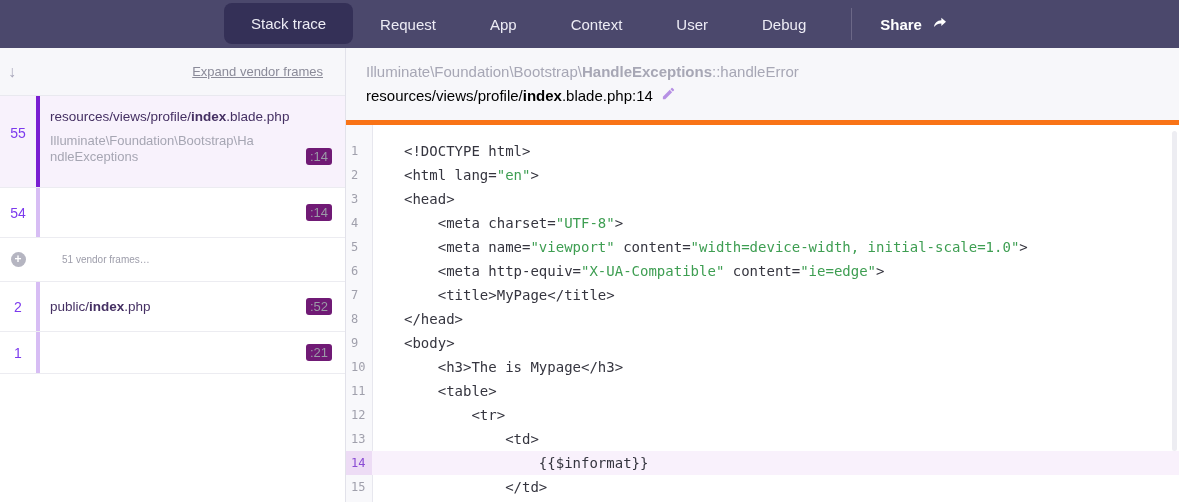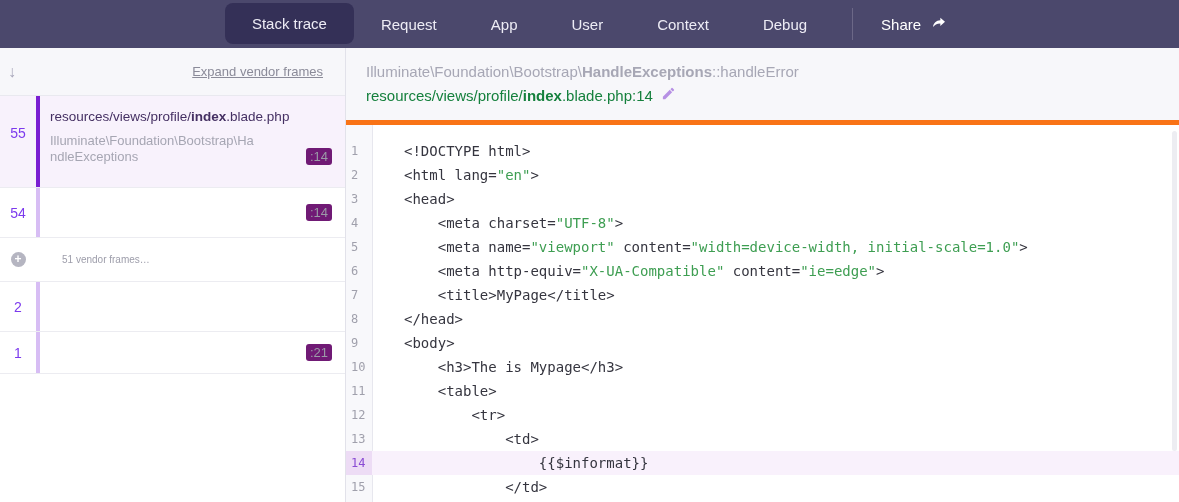--- a/index.html
+++ b/index.html
@@ -8,21 +8,21 @@
 
   
   .topnav { height:48px; background:var(--nav-bg); display:flex;
     justify-content:center; align-items:stretch; color:#edecf5; }
   .nav-center { display:flex; align-items:stretch; }
   .tab { display:flex; align-items:center; padding:0 27px; font-size:15px;
     color:#edecf5; cursor:pointer; }
   .tab.active { background:var(--nav-active); border-radius:8px; margin:3px 0 4px; }
   .nav-divider { width:1px; background:#6c6887; margin:8px 0 8px 18px; }
   .share-btn { display:flex; align-items:center; gap:9px; margin-left:22px;
-    padding:0 6px; font-size:15px; color:#fff; cursor:pointer; }
+    padding:0 6px; font-size:15px; color:#fff; cursor:pointer;font-weight:bold; }
 
   .main { display:flex; height:454px; }
 
   
   .sidebar { width:346px; flex:0 0 346px; background:#fff;
     border-right:1px solid #e2e2ea; }
   .s-header { height:48px; background:#f7f7fa; border-bottom:1px solid #e9e9ef;
     display:flex; align-items:center; overflow:hidden; }
   .arrow { font-size:16px; color:#a8a6ba; font-weight:bold; cursor:pointer; }
   .arrow.up { margin-left:-7px; }
@@ -53,21 +53,21 @@
     color:#fff; font-size:12px; font-weight:bold; display:flex;
     align-items:center; justify-content:center; line-height:15px; }
   .vendor-label { font-size:10px; color:#9d9daa; padding-left:12px; }
 
   
   .right { flex:1; display:flex; flex-direction:column; min-width:0; }
   .r-header { height:77px; background:#f7f7fa; border-bottom:5px solid #f97316;
     padding:13px 0 0 20px; }
   .r-class { font-size:15px; color:#a7a7b5; line-height:22px; }
   .r-class b { font-weight:bold; }
-  .r-file { font-size:15px; color:#15803d; line-height:26px; display:flex;
+  .r-file { font-size:15px; color:#000000; line-height:26px; display:flex;
     align-items:flex-end; gap:8px; }
   .r-file b { font-weight:bold; }
 
   .code-area { flex:1; background:#fff; position:relative; padding-top:14px;
     font-family:"DejaVu Sans Mono", monospace; overflow:hidden; }
   .code-area::before { content:""; position:absolute; left:0; top:0; bottom:0;
     width:26px; background:#f8f8fb; border-right:1px solid #e7e7ee; }
   .code-row { display:flex; height:24px; line-height:24px; position:relative; }
   .ln { width:26px; flex:0 0 26px; padding-left:5px; font-size:12px;
     color:#a0a0ac; position:relative; z-index:1; }
@@ -81,22 +81,22 @@
 </style>
 </head>
 <body>
 
 <div class="topnav">
   <div class="nav-center">
     <div id="tabs-container" style="display:flex; align-items:stretch;">
         <div class="tab active">Stack trace</div>
         <div class="tab">Request</div>
         <div class="tab">App</div>
+        <div class="tab">Context</div>
         <div class="tab">User</div>
-        <div class="tab">Context</div>
         <div class="tab">Debug</div>
       </div>
     <div class="nav-divider"></div>
     <div class="share-btn">
       <span>Share</span>
       <span>
         <svg width="18" height="16" viewBox="0 0 24 24" fill="#ffffff">
             <path d="M14 4l7 6.2-7 6.2v-3.8C8.6 12.9 5.4 14.6 3 18.1c.9-6.4 4.6-9.9 11-10.3V4z"></path>
           </svg>
       </span>
@@ -142,20 +142,24 @@
           <div class="f-bar"></div>
           <div class="f-main">
             <span class="vendor-label">51 vendor frames…</span>
           </div>
         </div>
         <div class="frame" style="height: 50px;">
           <div class="f-gutter">
             <span class="f-num">2</span>
           </div>
           <div class="f-bar"></div>
+          <div class="f-main">
+            <div class="f-path"><span>public/</span><b>index</b><span>.php</span></div>
+            <span class="f-badge">:52</span>
+          </div>
         </div>
         <div class="frame" style="height: 42px;">
           <div class="f-gutter">
             <span class="f-num">1</span>
           </div>
           <div class="f-bar"></div>
           <div class="f-main">
             <span class="f-badge">:21</span>
           </div>
         </div>

